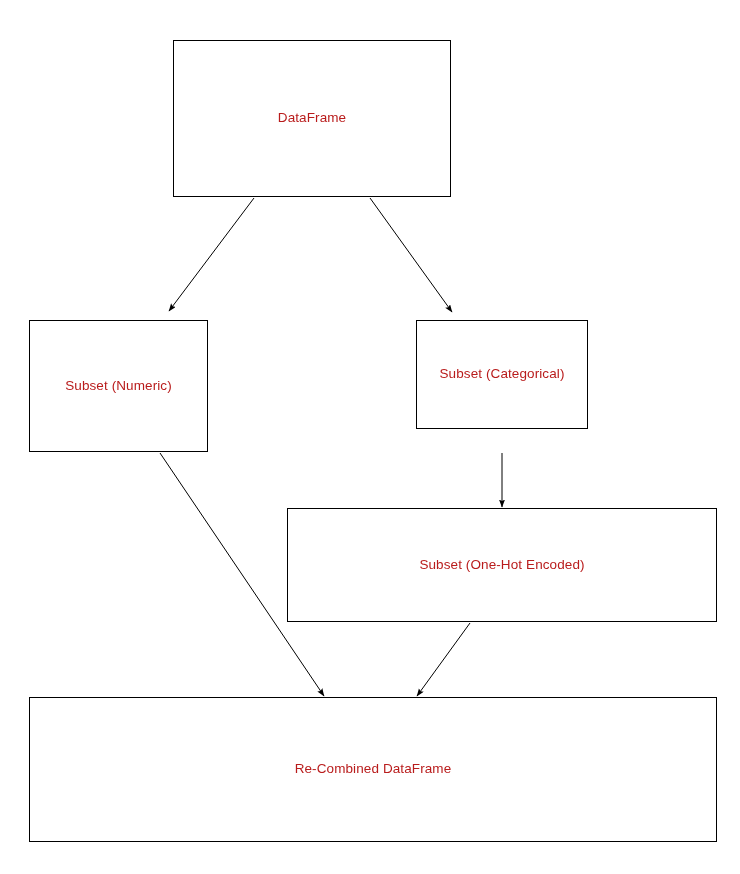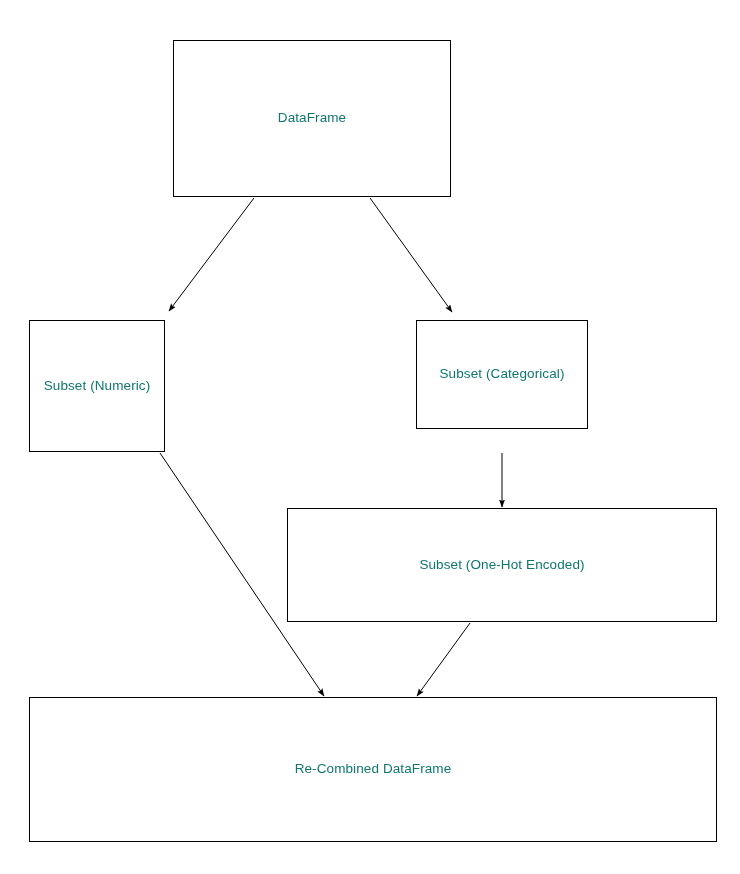--- a/index.html
+++ b/index.html
@@ -37,27 +37,27 @@
     border: 1px solid #000000;
     display: flex;
     align-items: center;
     justify-content: center;
     text-align: center;
   }
   .node-label {
     font-family: "Liberation Sans", sans-serif;
     font-size: 13.5px;
     line-height: 1.2;
-    color: #0f766e;
+    color: #b91c1c;
     letter-spacing: 0.1px;
     white-space: nowrap;
   }
   
   #node-dataframe      { left: 173px; top: 40px;  width: 278px; height: 157px; }
-  #node-numeric        { left: 29px;  top: 320px; width: 136px; height: 132px; }
+  #node-numeric        { left: 29px;  top: 320px; width: 179px; height: 132px; }
   #node-categorical    { left: 416px; top: 320px; width: 172px; height: 109px; }
   #node-onehot         { left: 287px; top: 508px; width: 430px; height: 114px; }
   #node-recombined     { left: 29px;  top: 697px; width: 688px; height: 145px; }
 </style>
 </head>
 <body>
 
 <div id="canvas">
 
   <svg class="edge-layer" width="740" height="874" viewBox="0 0 740 874" xmlns="http://www.w3.org/2000/svg">

